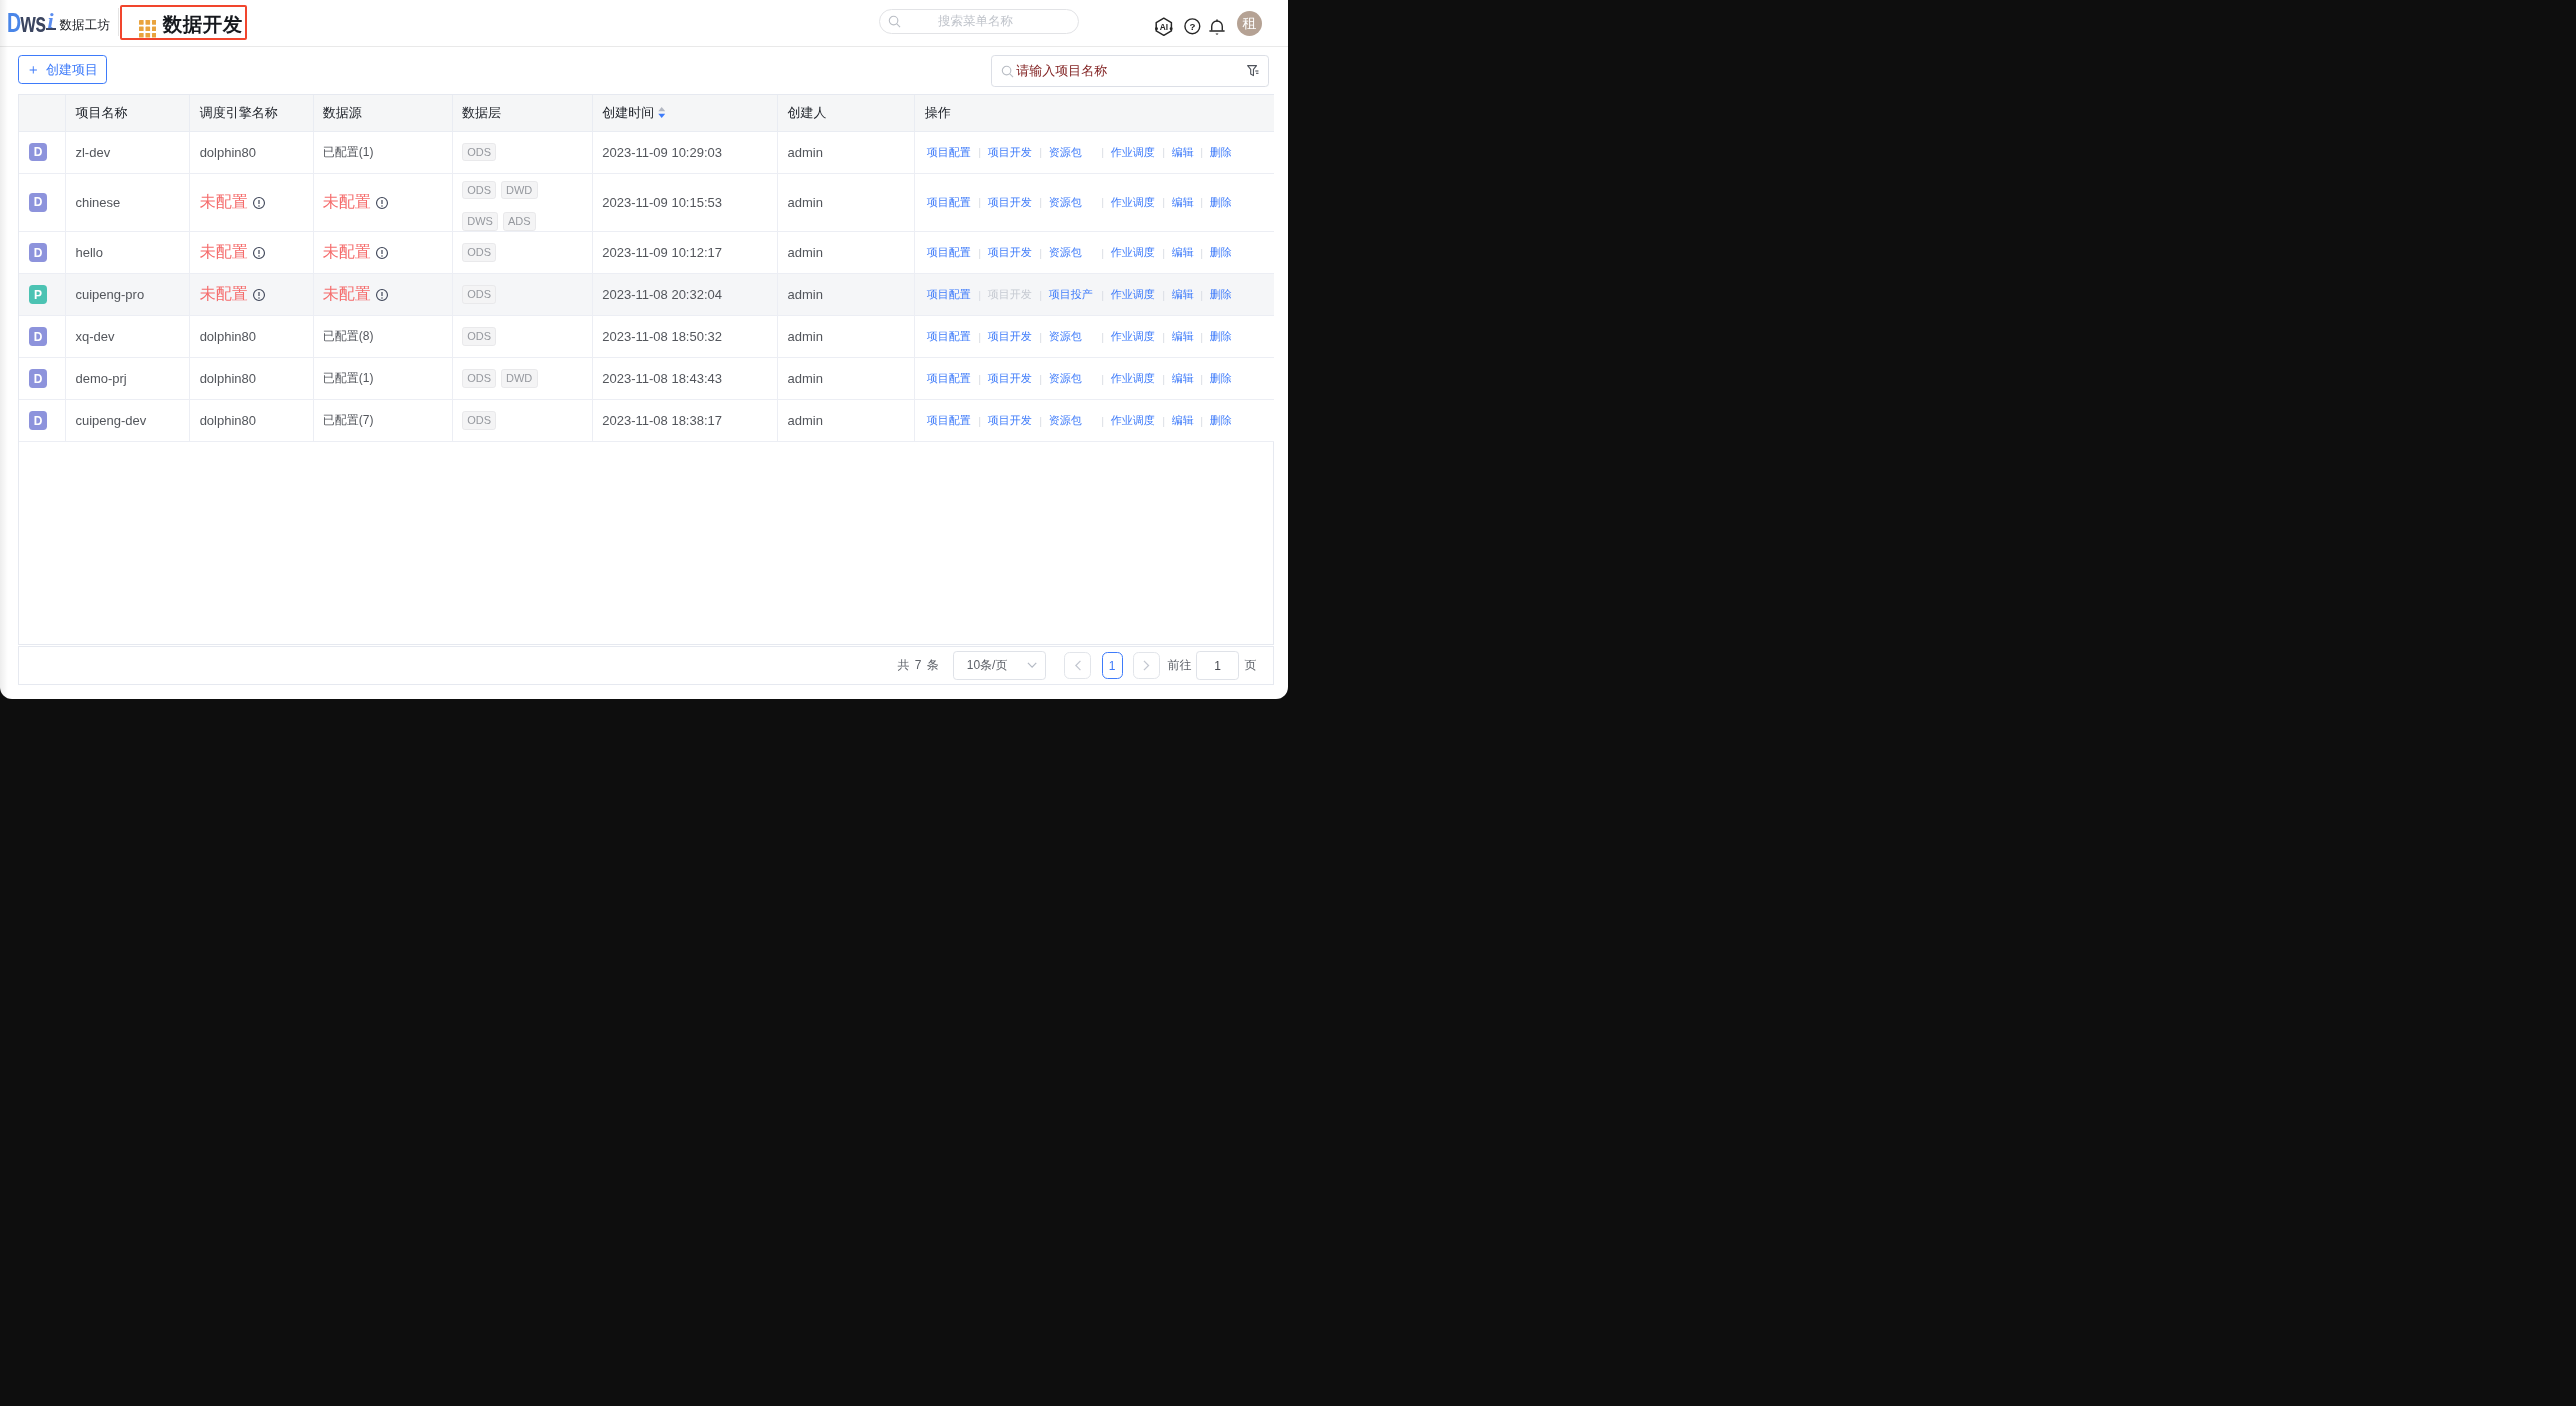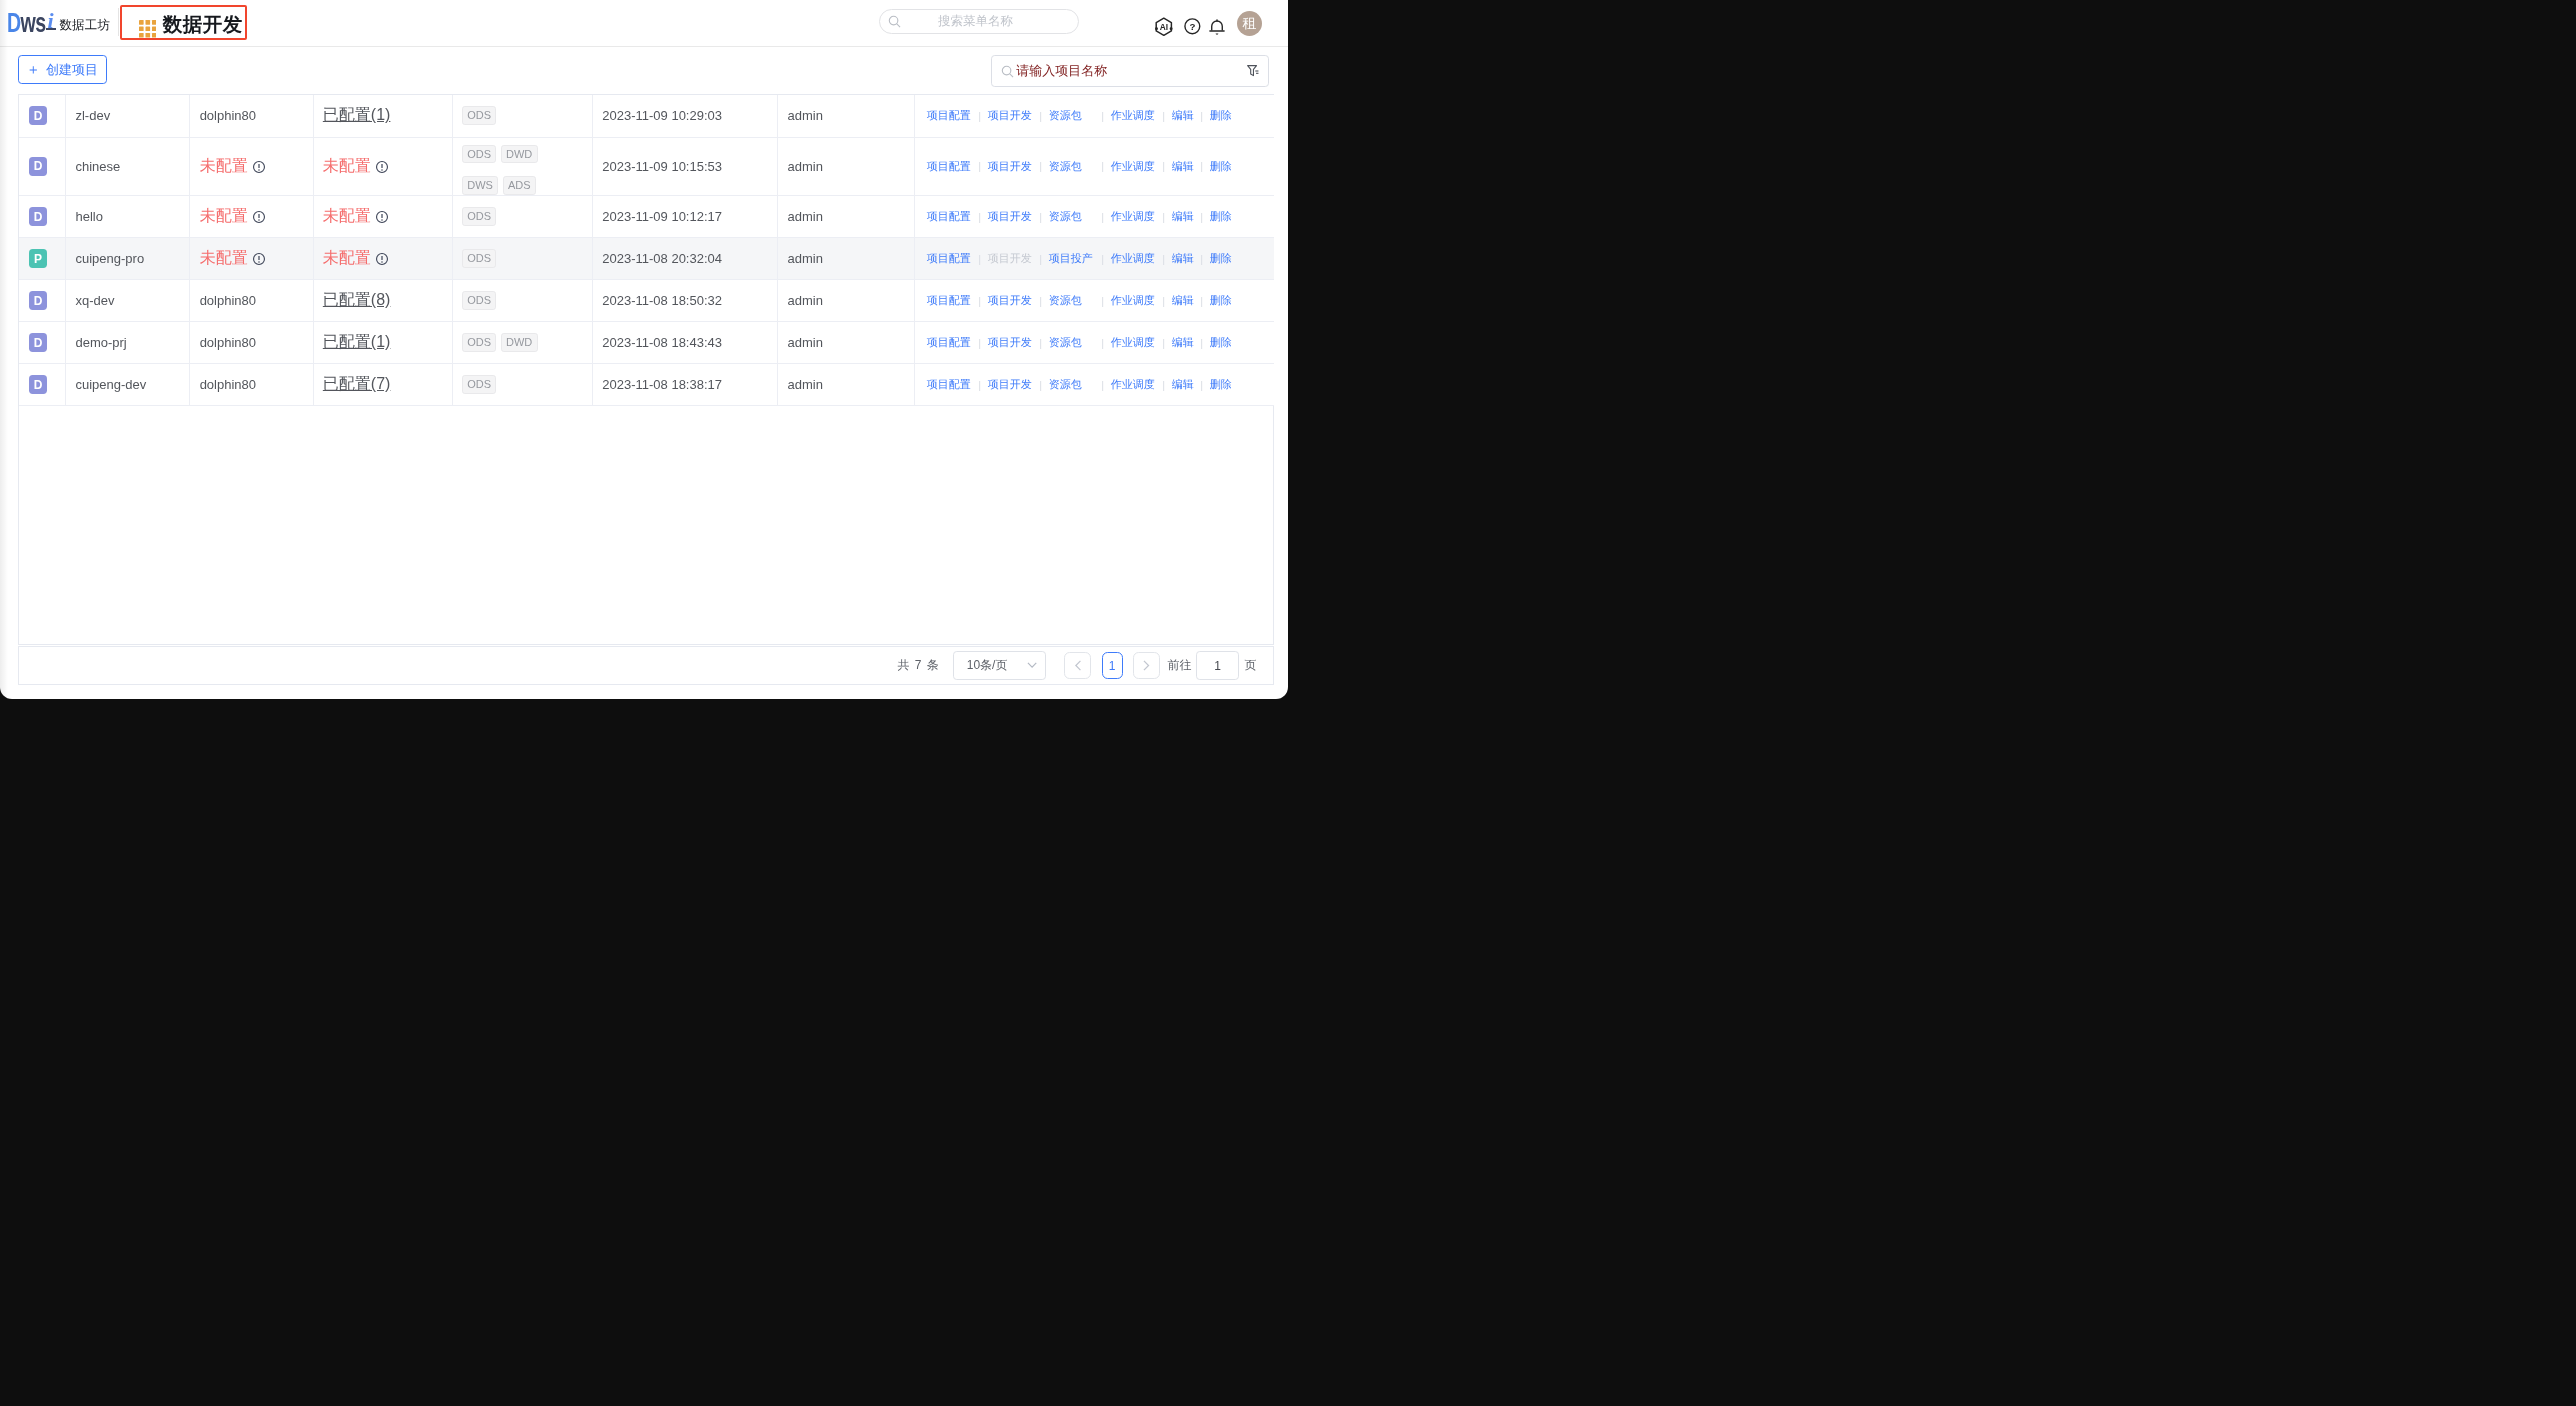--- a/index.html
+++ b/index.html
@@ -39,21 +39,21 @@
 col.c0{width:47px} col.c1{width:124px} col.c2{width:123px} col.c3{width:139px} col.c4{width:140px} col.c5{width:185px} col.c6{width:137px} col.c7{width:358px}
 th { height:36px; background:#f5f6f7; font-weight:normal; font-size:13px; color:#20242b; text-align:left; padding:0 0 0 9.3px; border-right:0.9px solid #e9ecf2; border-bottom:0.9px solid #e9ecf2; }
 th:last-child { border-right:none; }
 td { height:42px; font-size:13px; color:#53565c; text-align:left; padding:0 0 0 9.3px; border-right:0.9px solid #eceef4; border-bottom:0.9px solid #eceef4; background:#fff; vertical-align:middle; }
 td:last-child { border-right:none; }
 tr.hl td { background:#f5f6f8; }
 tr.tall td { height:58px; }
 .badge { width:18.6px; height:18.6px; border-radius:3.7px; color:#fff; font-size:12px; font-weight:bold; display:flex; align-items:center; justify-content:center; margin-left:0.9px; }
 .bd { background:#8d93dc; }
 .bp { background:#4cc3b3; }
-.cjk13 { font-size:16px;text-decoration:underline; }
+.cjk13 { font-size:12px; }
 .red { color:#f56c6c; font-size:16px; }
 .warn { display:inline-block; vertical-align:-1.9px; margin-left:5.6px; }
 .tag { display:inline-block; height:18.6px; line-height:16.7px; padding:0 4.2px; background:#f4f4f5; border:0.9px solid #e9e9eb; border-radius:2.8px; color:#95989e; font-size:11px; margin:1.9px 4.6px 1.9px 0; vertical-align:middle; }
 .sorter { display:inline-block; vertical-align:-0.9px; margin-left:3.7px; }
 .tags2 { display:flex; flex-direction:column; gap:13px; margin-top:7.4px; }
 .tags2 .trow { display:flex; gap:4.6px; }
 .tags2 .tag { margin:0; }
 .ops { display:flex; align-items:center; font-size:11px; padding-left:1.9px; }
 .ops .w50 { width:46px; }
 .ops .op { color:#3e7bfa; }
@@ -152,20 +152,33 @@
           <col class="c0">
           <col class="c1">
           <col class="c2">
           <col class="c3">
           <col class="c4">
           <col class="c5">
           <col class="c6">
           <col class="c7">
         </colgroup>
     <tbody>
+          <tr>
+      <th></th>
+            <th>项目名称</th>
+            <th>调度引擎名称</th>
+            <th>数据源</th>
+            <th>数据层</th>
+      <th>创建时间<svg class="sorter" width="7.4" height="11" viewBox="0 0 8 12">
+                <path d="M4 0 L7.7 4.6 H0.3 Z" fill="#b2b7c2"></path>
+                <path d="M4 12 L7.7 7.4 H0.3 Z" fill="#3e7bfa"></path>
+              </svg></th>
+      <th>创建人</th>
+            <th>操作</th>
+    </tr>
     <tr>
       <td>
               <div class="badge bd">D</div>
             </td>
       <td>zl-dev</td>
       <td>dolphin80</td>
       <td><span class="cjk13">已配置(1)</span></td>
       <td><span class="tag">ODS</span></td>
       <td>2023-11-09 10:29:03</td>
       <td>admin</td>

